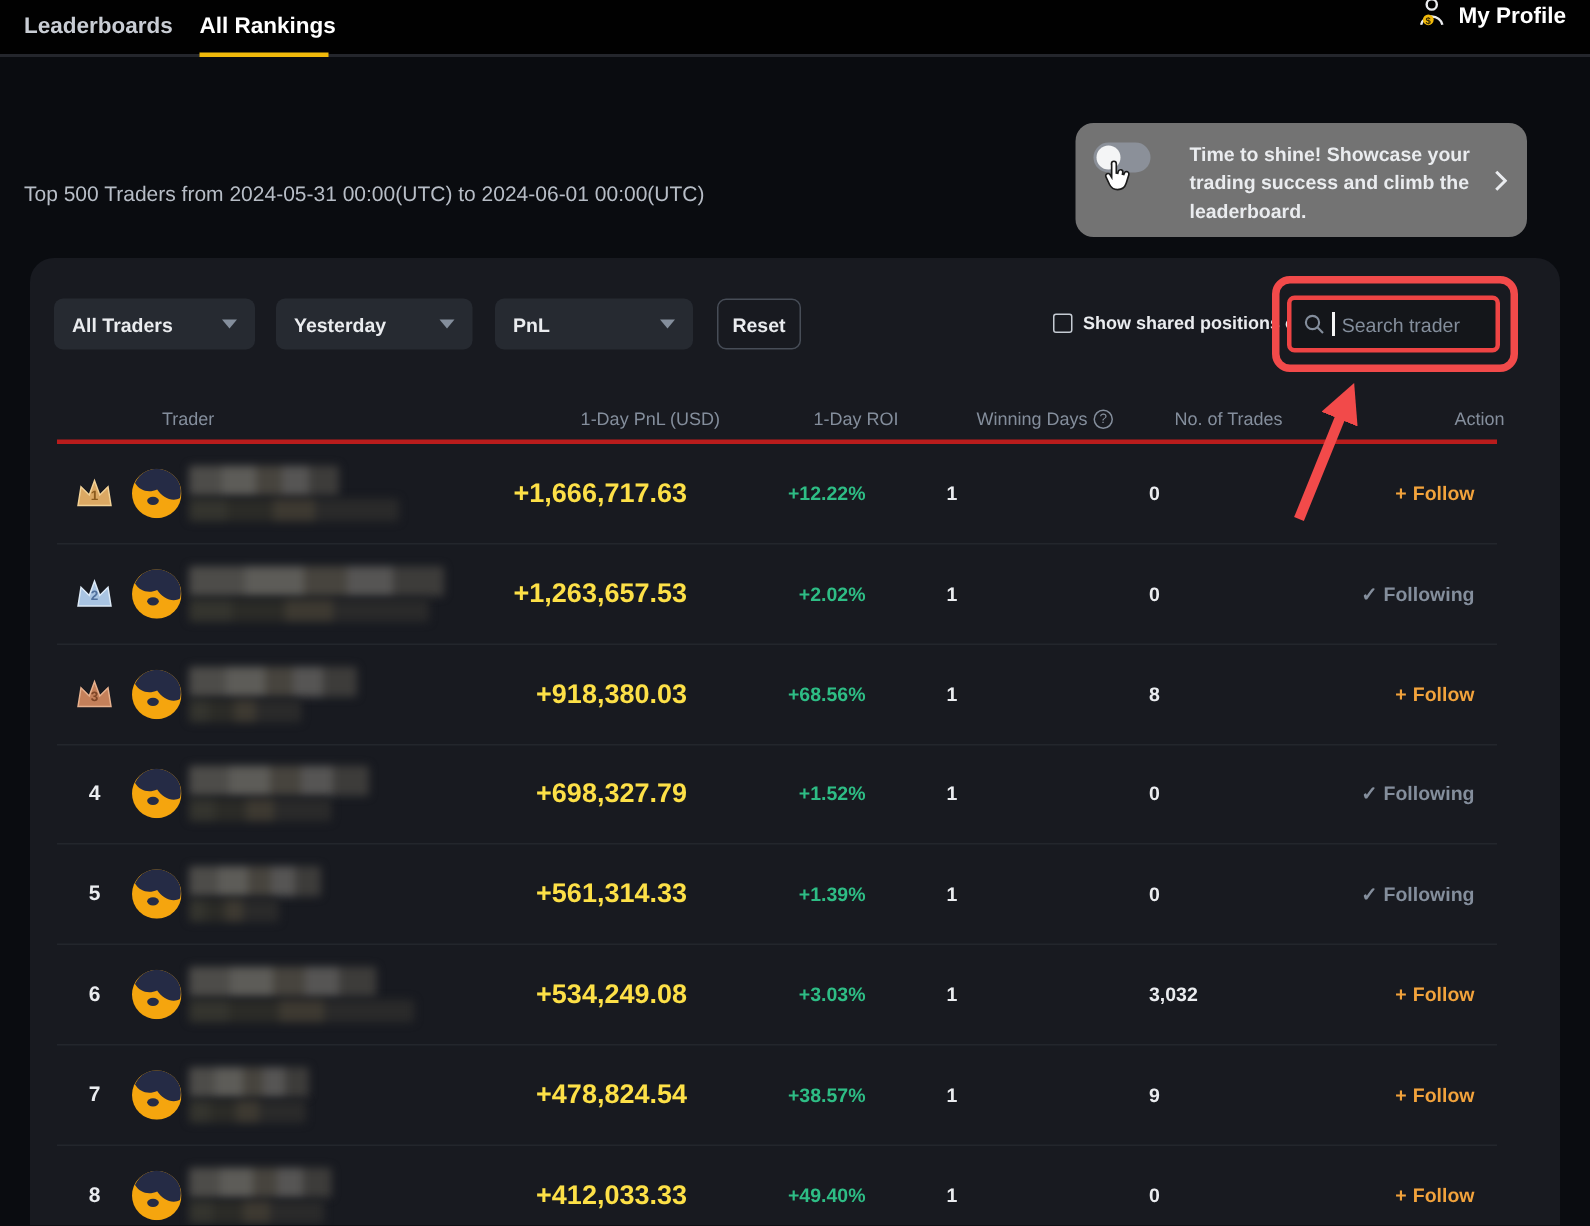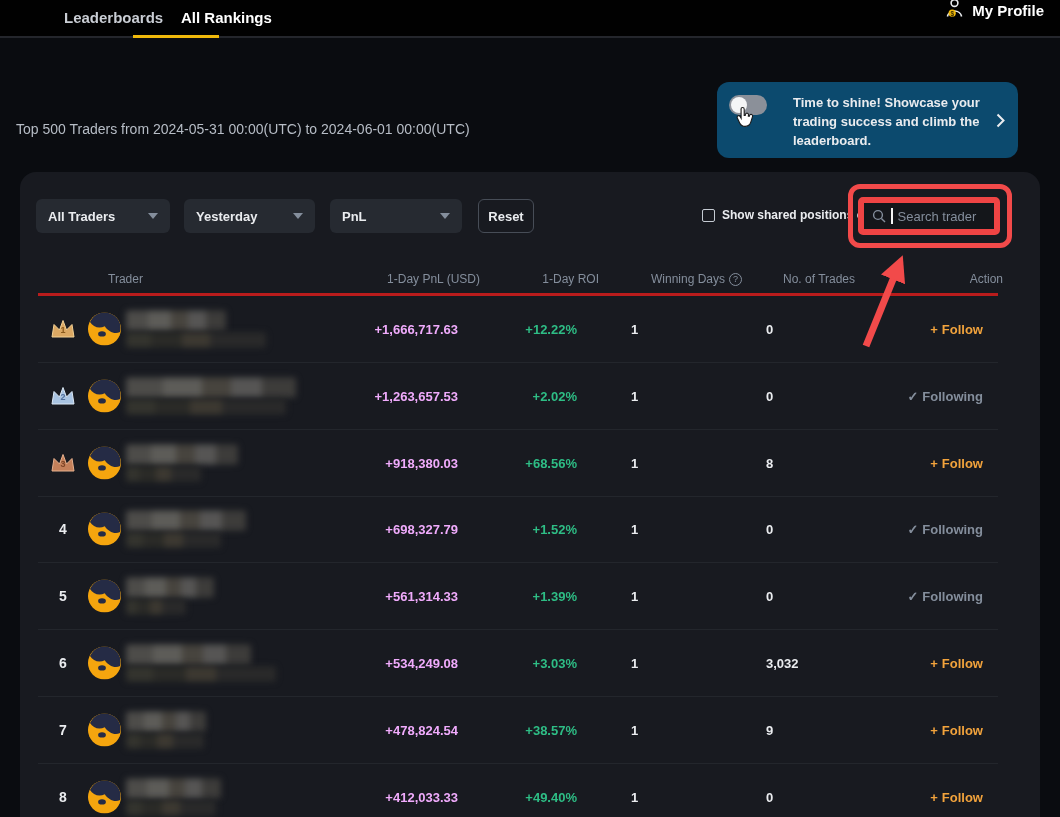--- a/index.html
+++ b/index.html
@@ -1,53 +1,53 @@
 <!DOCTYPE html>
 <html><head>
 <meta charset="utf-8">
 <style>
   * { margin:0; padding:0; box-sizing:border-box; }
   body { font-family:"Liberation Sans", sans-serif; background:#000; }
   .screen { position:relative; width:1060px; height:817px; background:#0a0c10; overflow:hidden; }
 
   
   .nav { position:absolute; left:0; top:0; width:1060px; height:38px; background:#010101; border-bottom:2px solid #24262c; }
-  .nav-tab { position:absolute; top:0; height:36px; line-height:36px; font-size:15px; cursor:pointer;margin-left:48px; }
+  .nav-tab { position:absolute; top:0; height:36px; line-height:36px; font-size:15px; cursor:pointer; }
   .tab-leaderboards { left:16px; color:#c9cdd4; font-weight:600; }
   .tab-all-rankings { left:133px; color:#ffffff; font-weight:700; }
   .tab-underline { position:absolute; left:133px; top:35px; width:86px; height:3px; background:#f0b90b; }
   .profile { position:absolute; right:16px; top:0; height:20px; display:flex; align-items:center; gap:7px; cursor:pointer; }
   .profile-label { color:#ffffff; font-size:15px; font-weight:700; }
 
   
   .page-title { position:absolute; left:16px; top:72px; font-size:26px; font-weight:700; color:#eaecef; }
   .page-subtitle { position:absolute; left:16px; top:121px; font-size:14px; color:#b7bdc6; }
 
   
-  .banner { position:absolute; left:717px; top:82px; width:301px; height:76px; background:#0c4a6e; border-radius:12px; }
+  .banner { position:absolute; left:717px; top:82px; width:301px; height:76px; background:#737373; border-radius:12px; }
   .toggle { position:absolute; left:12px; top:13px; width:38px; height:20px; background:#8b9099; border-radius:10px; cursor:pointer; }
   .toggle-knob { position:absolute; left:2px; top:2px; width:16px; height:16px; background:#f4f5f6; border-radius:50%; }
   .hand-cursor { position:absolute; left:15px; top:23px; width:24px; height:26px; }
   .banner-text { position:absolute; left:76px; top:11px; width:198px; font-size:13px; line-height:19px; font-weight:600; color:#eaecef; }
   .banner-chevron { position:absolute; right:13px; top:31px; }
 
   
   .card { position:absolute; left:20px; top:172px; width:1020px; height:660px; background:#181a20; border-radius:16px; }
 
   
   .dd { position:absolute; top:27px; height:34px; background:#262a31; border-radius:6px; display:flex; align-items:center; justify-content:space-between; padding:0 12px; cursor:pointer; }
   .dd-label { font-size:13px; font-weight:600; color:#eaecef; }
   .caret { width:0; height:0; border-left:5px solid transparent; border-right:5px solid transparent; border-top:6px solid #848e9c; }
   .dd1 { left:16px; width:134px; }
   .dd2 { left:164px; width:131px; }
   .dd3 { left:310px; width:132px; }
   .reset-btn { position:absolute; left:458px; top:27px; width:56px; height:34px; background:transparent; border:1px solid #474d57; border-radius:6px; color:#eaecef; font-size:13px; font-weight:700; font-family:"Liberation Sans",sans-serif; cursor:pointer; }
   .checkbox { position:absolute; left:682px; top:37px; width:13px; height:13px; border:1.5px solid #c5cbd3; border-radius:2px; background:transparent; cursor:pointer; }
   .checkbox-label { position:absolute; left:702px; top:36px; font-size:12px; font-weight:600; color:#eaecef; }
-  .search-box { position:absolute; left:838px; top:25px; width:142px; height:38px; background:#14161a; border:6px solid #ef4444; border-radius:5px; display:flex; align-items:center; padding:0 8px; gap:5px; cursor:text; }
+  .search-box { position:absolute; left:838px; top:25px; width:142px; height:38px; background:#14161a; border:3px solid #ef4444; border-radius:5px; display:flex; align-items:center; padding:0 8px; gap:5px; cursor:text; }
   .search-caret { width:1.5px; height:16px; background:#f5f5f5; }
   .search-placeholder { font-size:13px; color:#848e9c; white-space:nowrap; }
 
   
   .annot-box { position:absolute; left:828px; top:12px; width:164px; height:64px; border:5px solid #f24a4a; border-radius:12px; pointer-events:none; z-index:30; }
   .annot-arrow { position:absolute; left:820px; top:78px; pointer-events:none; z-index:30; }
 
   
   .thead { position:absolute; left:18px; top:96px; width:960px; height:28px; border-bottom:3px solid #b91c1c; }
   .th { position:absolute; top:4px; font-size:12px; color:#848e9c; }
@@ -73,21 +73,21 @@
   .r-silver .crown-num { color:#4f6f9c; }
   .r-bronze .crown-path { fill:#c4805a; stroke:#e7b18e; stroke-width:1; }
   .r-bronze .crown-num { color:#7e4526; }
   .has-crown .crown-wrap { display:block; }
   .c-avatar { left:50px; width:33px; height:33px; cursor:pointer; }
   .c-blur { left:88px; }
   .blur-b1 { height:20px; border-radius:2px; filter:blur(3px);
     background:linear-gradient(90deg,#4d4c49 0 22%,#5d5c58 22% 45%,#47443e 45% 62%,#565554 62% 80%,#3d3c3a 80% 100%); }
   .blur-b2 { height:15px; margin-top:2px; border-radius:2px; filter:blur(3px);
     background:linear-gradient(90deg,#34342e 0 18%,#2b2b27 18% 40%,#3d3931 40% 60%,#2a2a2a 60% 100%); }
-  .c-pnl { left:232px; width:188px; text-align:right; font-size:13px; font-weight:600; color:#f0abfc; }
+  .c-pnl { left:232px; width:188px; text-align:right; font-size:18px; font-weight:600; color:#fde047; }
   .c-roi { left:440px; width:99px; text-align:right; font-size:13px; font-weight:600; color:#2ebd85; }
   .c-win { left:593px; font-size:13px; font-weight:700; color:#eaecef; }
   .c-trades { left:728px; font-size:13px; font-weight:700; color:#eaecef; }
   .c-action { right:15px; font-size:13px; font-weight:600; cursor:pointer; white-space:nowrap; }
   .c-action .aicon { margin-right:4px; font-weight:700; }
   .act-follow { color:#f2a33c; }
   .act-following { color:#848e9c; }
 </style>
 </head>
 <body>

